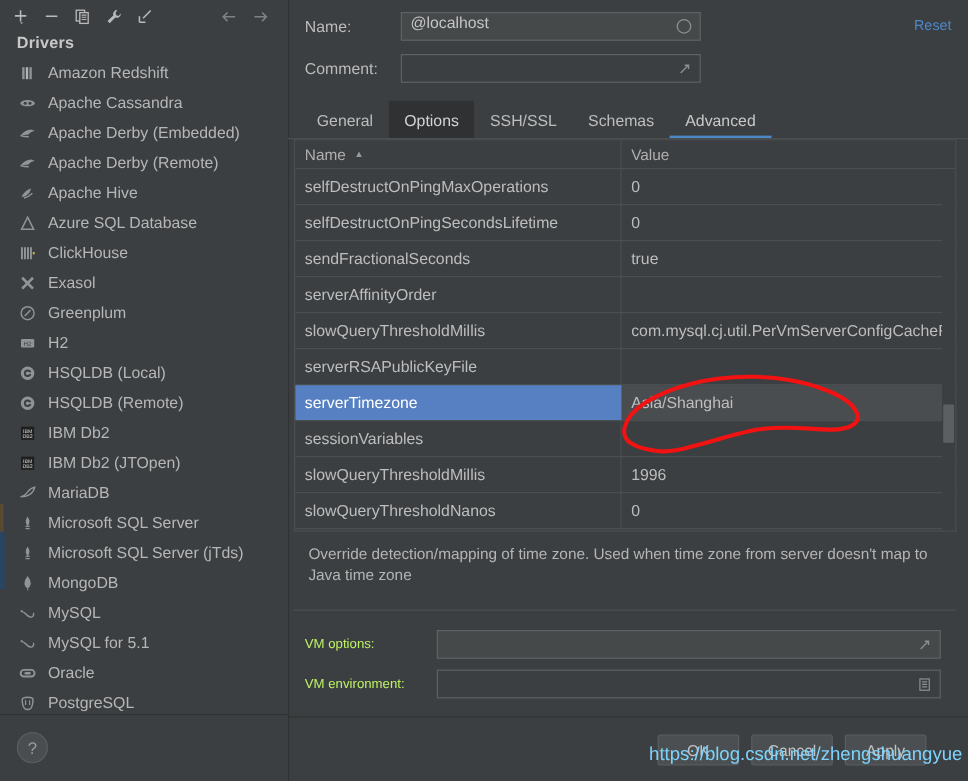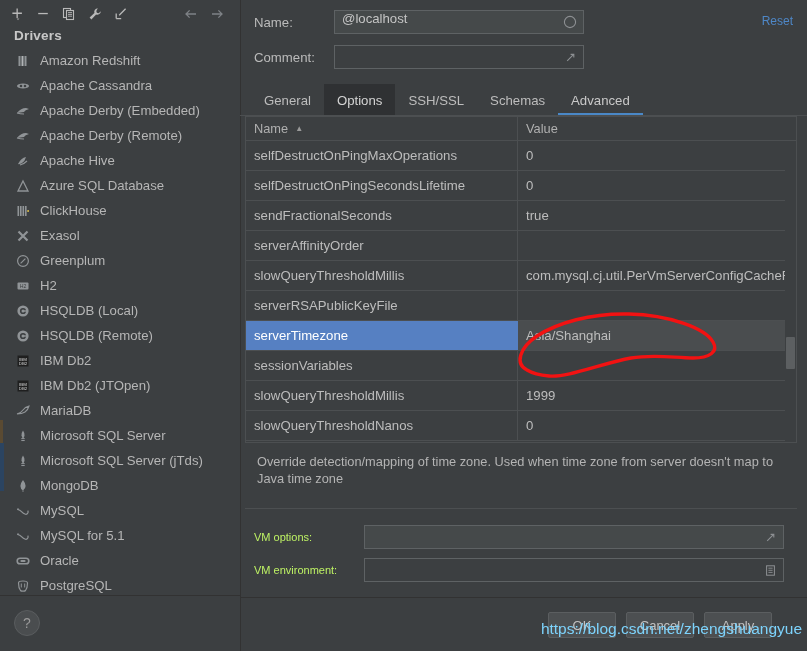--- a/index.html
+++ b/index.html
@@ -540,21 +540,21 @@
           <div class="trow selected">
             <div class="tcell name">serverTimezone</div>
             <div class="tcell value">Asia/Shanghai</div>
           </div>
           <div class="trow">
             <div class="tcell name">sessionVariables</div>
             <div class="tcell value"></div>
           </div>
           <div class="trow">
             <div class="tcell name">slowQueryThresholdMillis</div>
-            <div class="tcell value">1999</div>
+            <div class="tcell value">1996</div>
           </div>
           <div class="trow">
             <div class="tcell name">slowQueryThresholdNanos</div>
             <div class="tcell value">0</div>
           </div>
         </div>
       <div id="table-scroll-track">
         <div id="table-scroll-thumb"></div>
       </div>
     </div>

